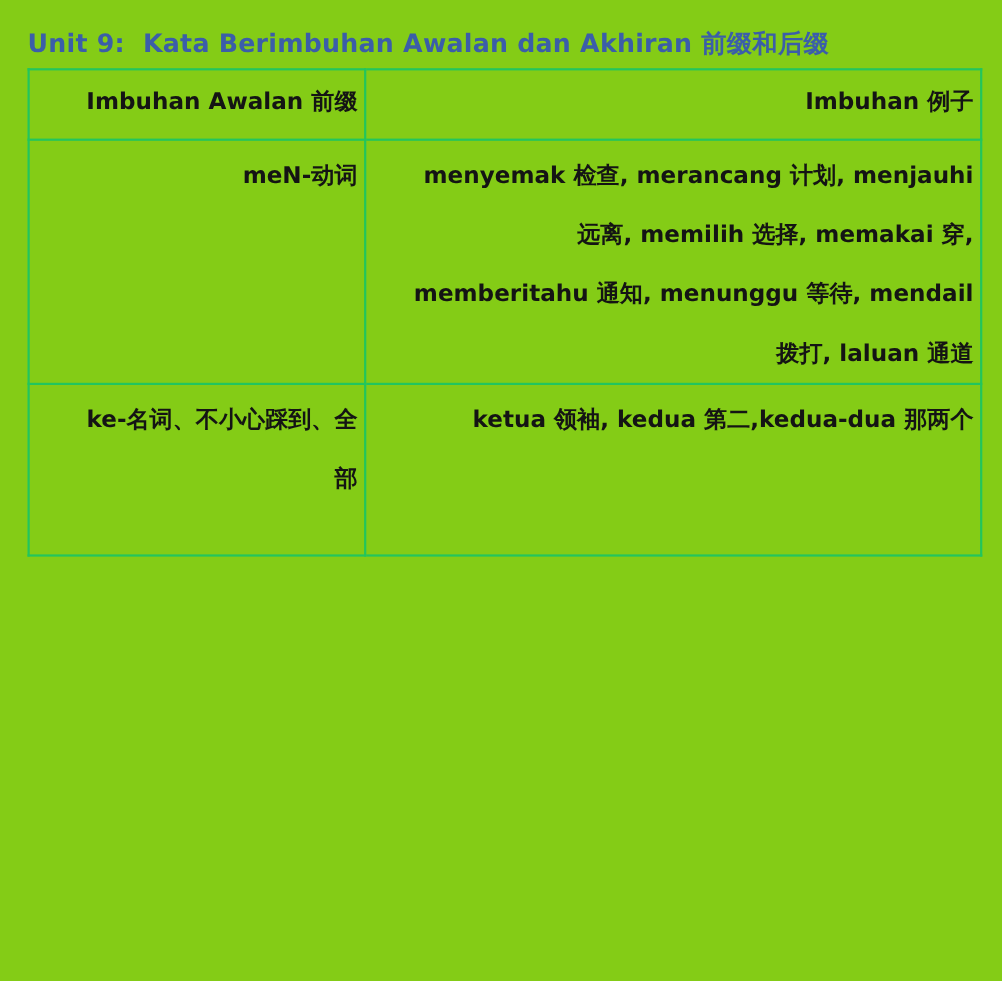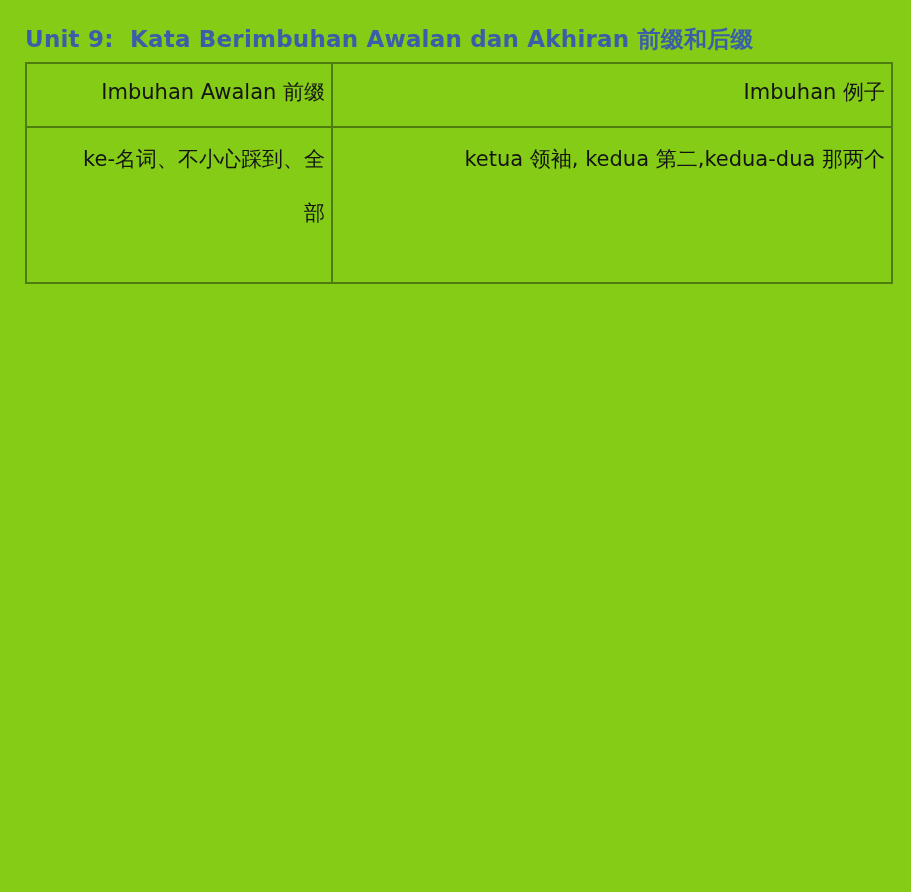--- a/index.html
+++ b/index.html
@@ -25,25 +25,25 @@
   }
   table.tbl {
     position: absolute;
     left: 25px;
     top: 62px;
     width: 866px;
     border-collapse: collapse;
     table-layout: fixed;
   }
   table.tbl td {
-    border: 2px solid #4d7c0f;
+    border: 2px solid #22c55e;
     vertical-align: top;
     padding: 4px 6px 0 12px;
     font-size: 21px;
-    font-weight: 400;
+    font-weight: 700;
     line-height: 54px;
     overflow: hidden;
     margin-left: 32px;
   }
   col.c1 { width: 306px; }
   col.c2 { width: 560px; }
   tr.hrow td { height: 56px; line-height: 44px; padding-top: 6px; }
   tr.r0 td { height: 157px; }
   tr.r1 td { height: 211px; }
   tr.r2 td { height: 107px; }
@@ -68,20 +68,31 @@
         <tr class="hrow">
       <td>
         <div class="ln">Imbuhan Awalan 前缀</div>
       </td>
       <td>
         <div class="ln">Imbuhan 例子</div>
       </td>
     </tr>
 
 
+    <tr class="r1">
+      <td>
+        <div class="ln">meN-动词</div>
+      </td>
+      <td>
+        <div class="ln">menyemak 检查, merancang 计划, menjauhi</div>
+        <div class="ln">远离, memilih 选择, memakai 穿,</div>
+        <div class="ln">memberitahu 通知, menunggu 等待, mendail</div>
+        <div class="ln">拨打, laluan 通道</div>
+      </td>
+    </tr>
 
 
 
     <tr class="r4">
       <td>
         <div class="ln">ke-名词、不小心踩到、全</div>
         <div class="ln">部</div>
       </td>
       <td>
         <div class="ln">ketua 领袖, kedua 第二,kedua-dua 那两个</div>

